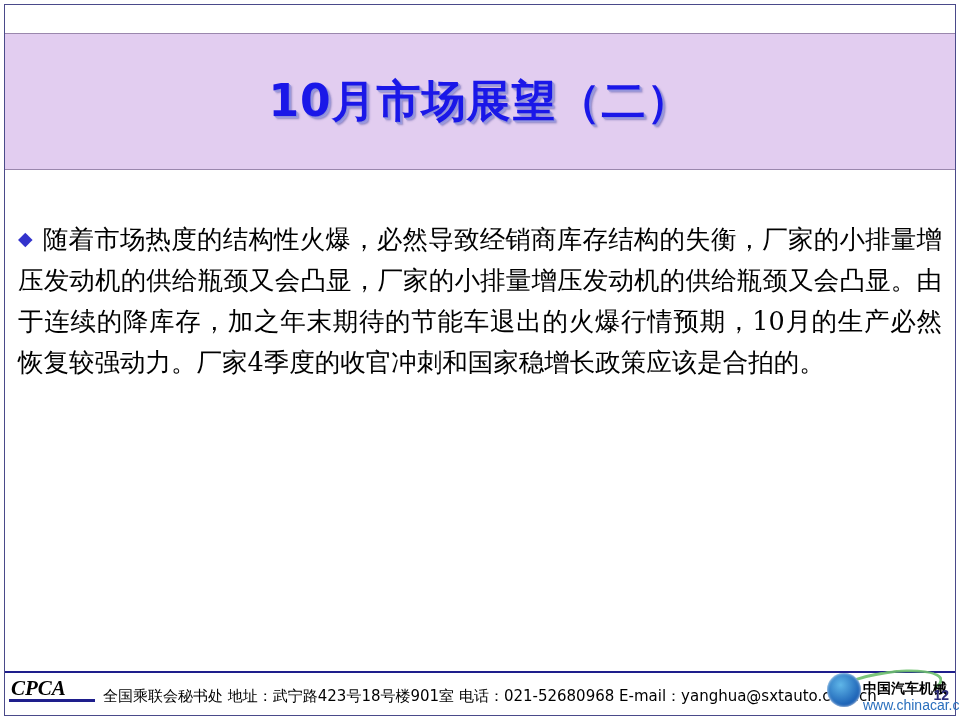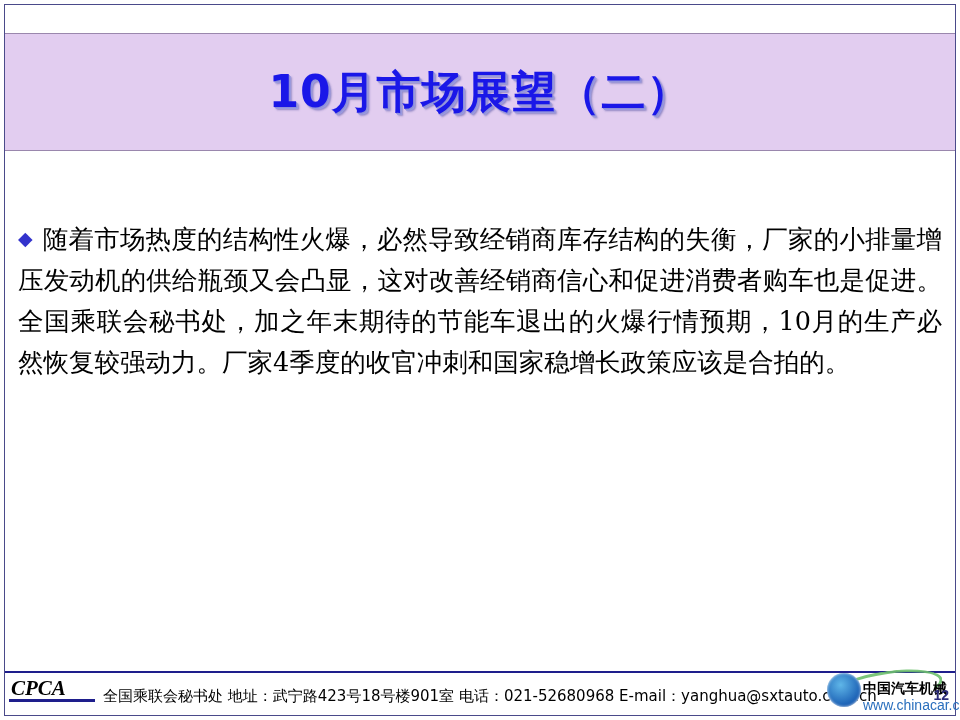--- a/index.html
+++ b/index.html
@@ -30,21 +30,21 @@
     border: 1px solid #4a4a8a;
     box-sizing: border-box;
     pointer-events: none;
   }
   
   .title-band {
     position: absolute;
     left: 5px;
     top: 33px;
     width: 950px;
-    height: 118px;
+    height: 137px;
     background: #e2cdf0;
     border-top: 1px solid #9a87ad;
     border-bottom: 1px solid #9a87ad;
     box-sizing: border-box;
     display: flex;
     align-items: center;
     justify-content: center;
   }
   .title-text {
     font-family: "DejaVu Sans", "Liberation Sans", sans-serif;
@@ -198,21 +198,21 @@
 <div class="slide">
 
   <div class="frame"></div>
 
   <div class="title-band">
     <div class="title-text">10月市场展望（二）</div>
   </div>
 
   <div class="body-area">
     <p class="bullet-row">
-      <span class="bullet-mark">◆</span><span>随着市场热度的结构性火爆，必然导致经销商库存结构的失衡，厂家的小排量增压发动机的供给瓶颈又会凸显，这对改善经销商信心和促进消费者购车也是促进。全国乘联会秘书处，加之年末期待的节能车退出的火爆行情预期，10月的生产必然恢复较强动力。厂家4季度的收官冲刺和国家稳增长政策应该是合拍的。</span>
+      <span class="bullet-mark">◆</span><span>随着市场热度的结构性火爆，必然导致经销商库存结构的失衡，厂家的小排量增压发动机的供给瓶颈又会凸显，厂家的小排量增压发动机的供给瓶颈又会凸显。由于连续的降库存，加之年末期待的节能车退出的火爆行情预期，10月的生产必然恢复较强动力。厂家4季度的收官冲刺和国家稳增长政策应该是合拍的。</span>
     </p>
   </div>
 
   <div class="footer">
     <div class="footer-inner">
       <div class="cpca-logo">
         <span class="cpca-text">CPCA</span>
       </div>
       <div class="cpca-underline"></div>
       <div class="footer-text">全国乘联会秘书处  地址：武宁路423号18号楼901室   电话：021-52680968    E-mail：yanghua@sxtauto.com.cn</div>

